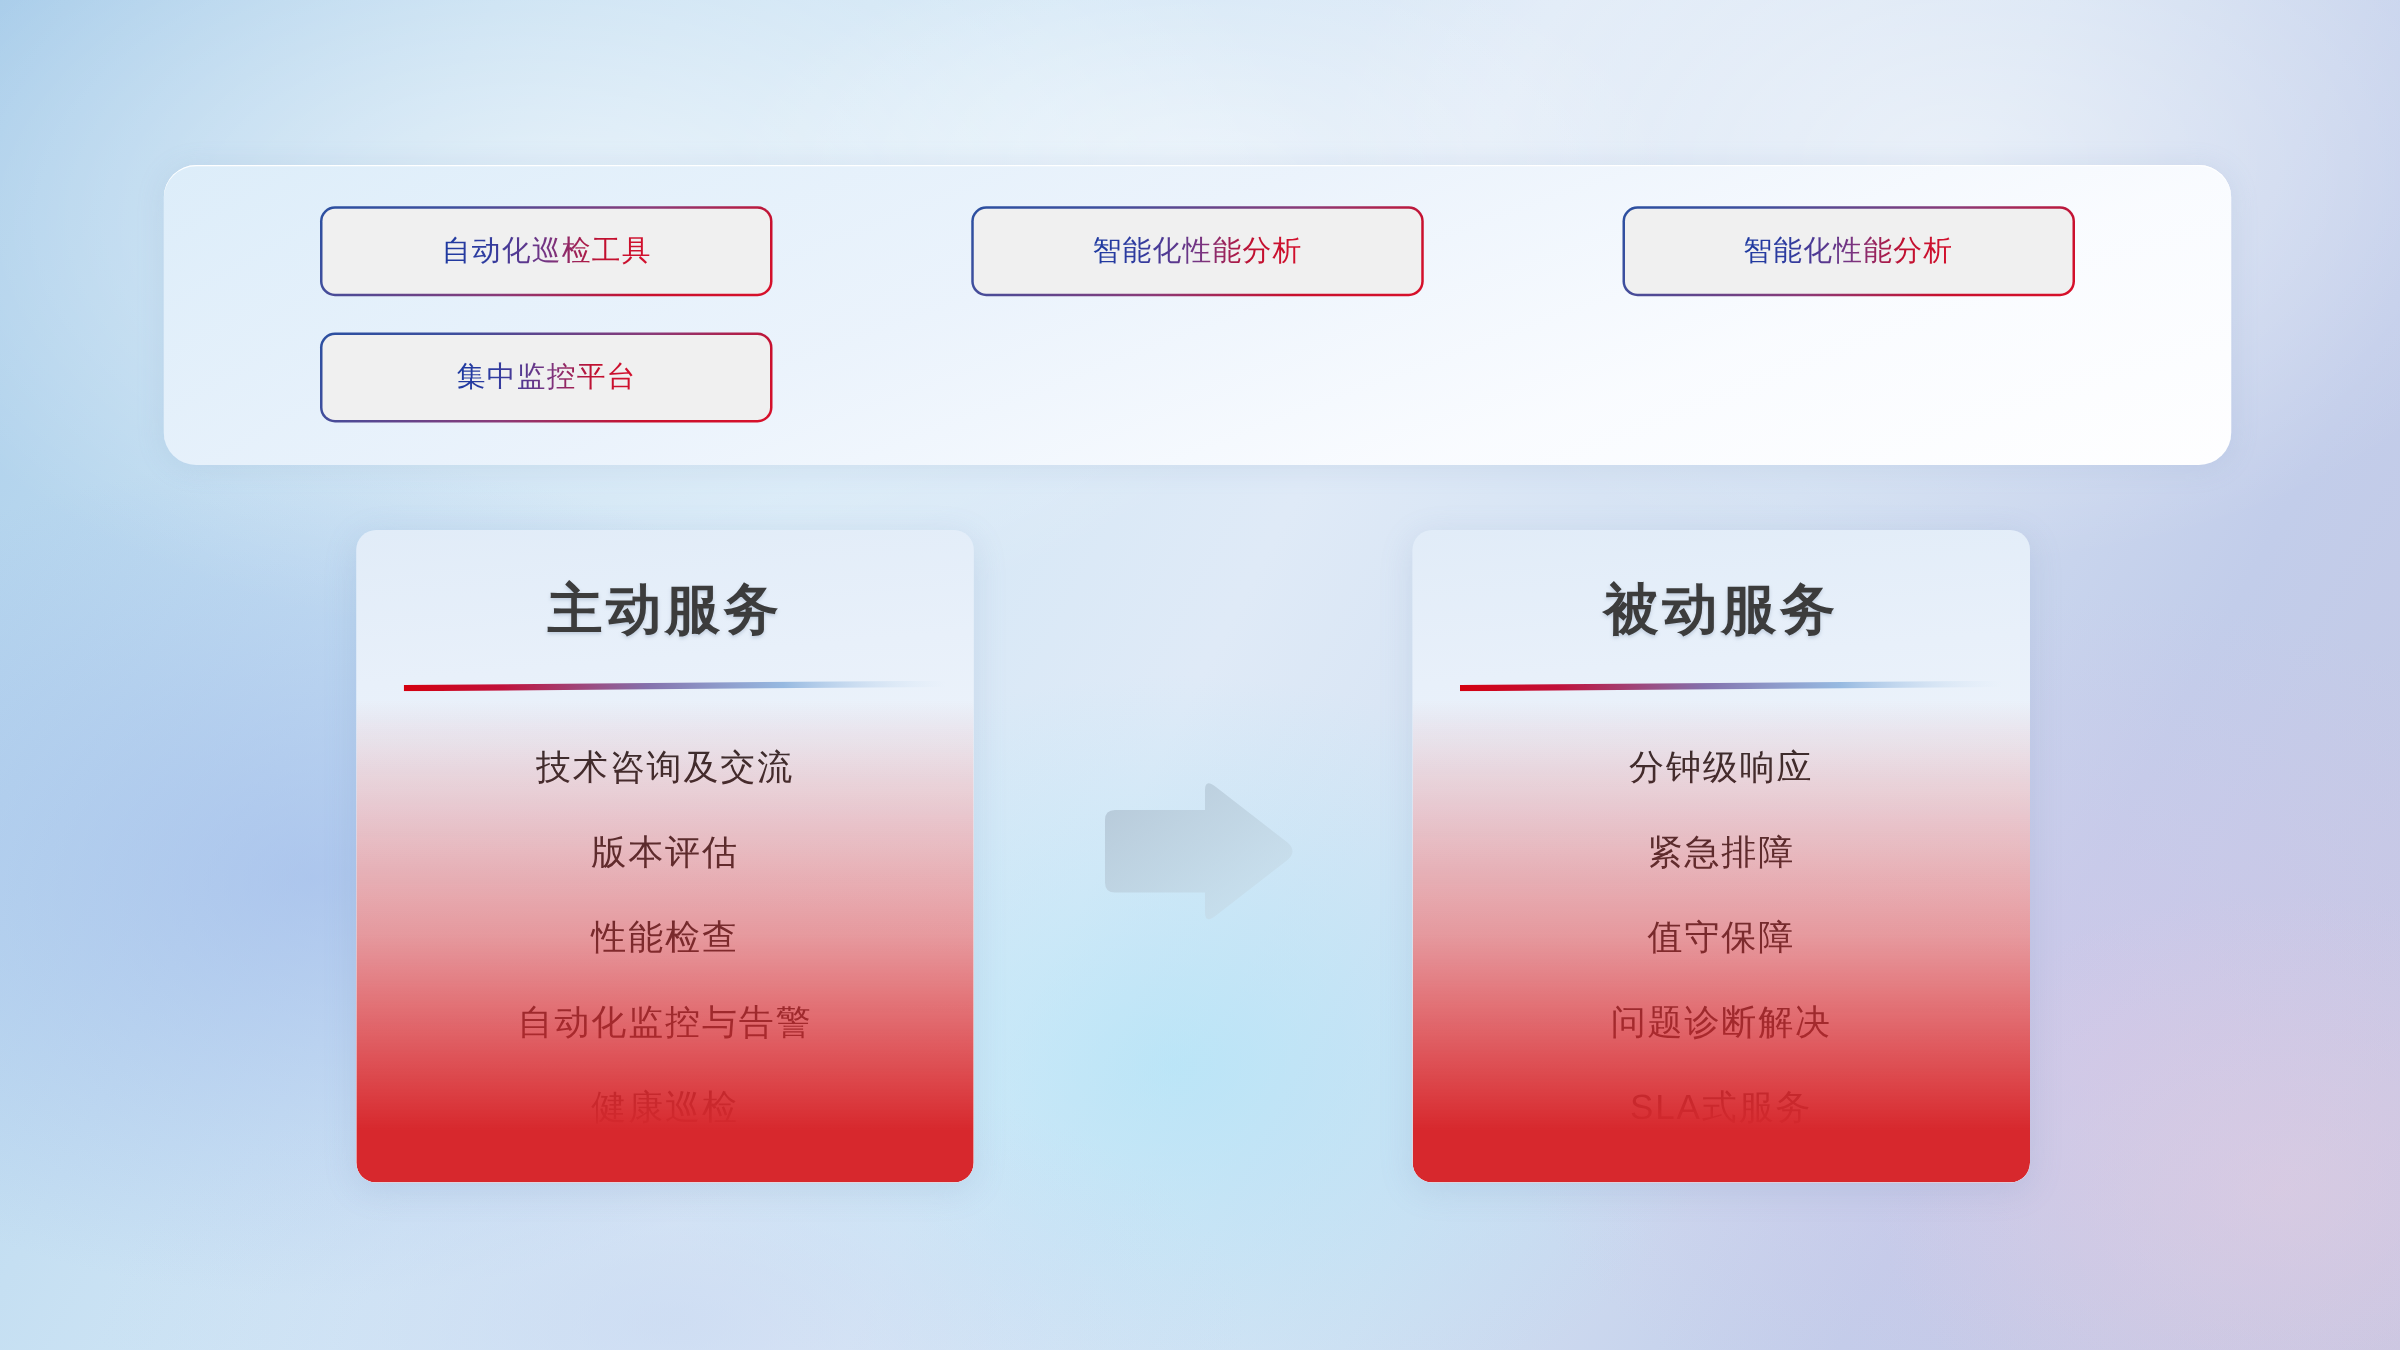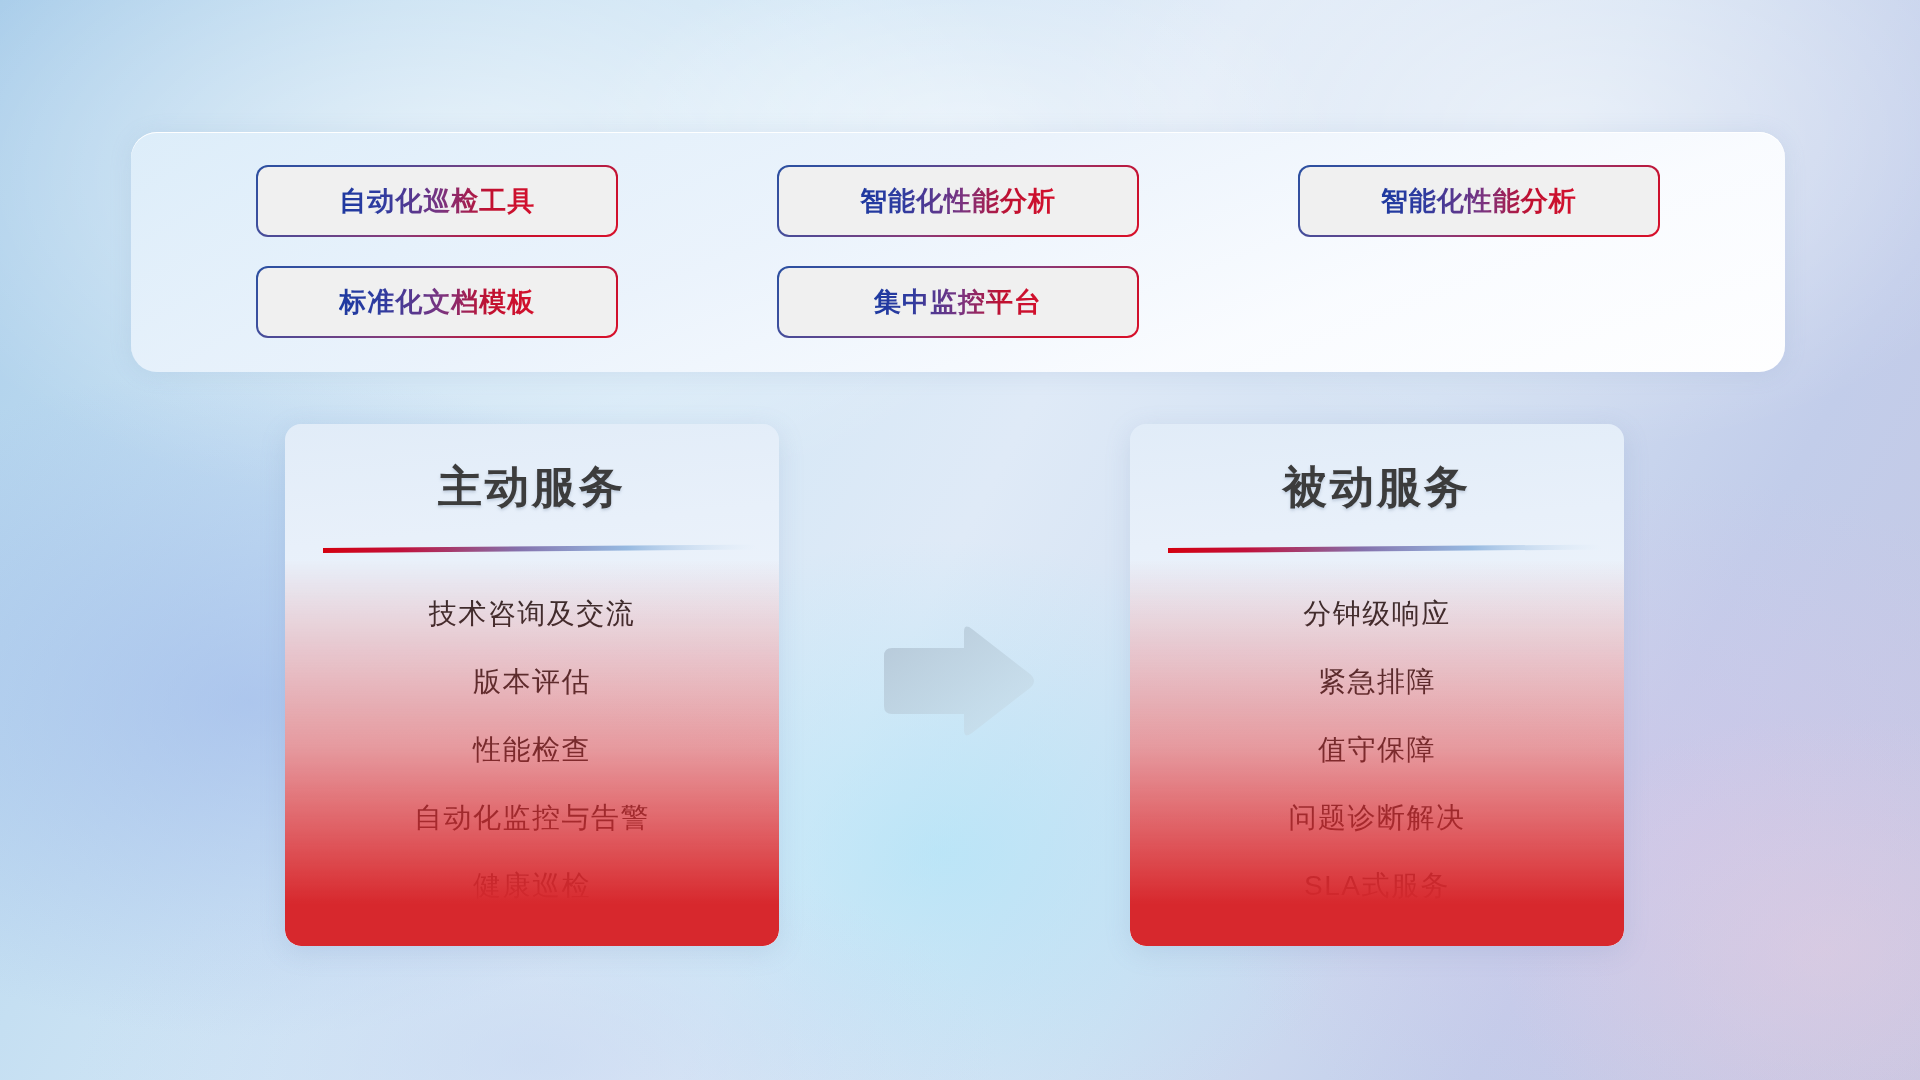--- a/index.html
+++ b/index.html
@@ -58,21 +58,21 @@
     background:#f0f0f0;
     display:flex;align-items:center;justify-content:center;
     box-sizing:border-box;
   }
   .tag::before{
     content:"";position:absolute;inset:-2px;border-radius:12px;
     background:linear-gradient(150deg,#2b4fa0 0%,#3d4f9e 22%,#8a3a78 55%,#c8102e 78%,#d8102a 100%);
     z-index:-1;
   }
   .tag-label{
-    font-size:27px;letter-spacing:1px;font-weight:700;
+    font-size:23px;letter-spacing:1px;font-weight:400;
     background:linear-gradient(90deg,#1d39a0 0%,#2f3ca0 22%,#7a3480 52%,#c01030 76%,#d4102c 100%);
     -webkit-background-clip:text;background-clip:text;
     color:transparent;-webkit-text-fill-color:transparent;
     white-space:nowrap;
   }
 
   
   .card{
     position:absolute;top:424px;width:494px;height:522px;
     border-radius:16px;
@@ -138,23 +138,20 @@
 
 
     <div class="tag">
       <span class="tag-label">智能化性能分析</span>
     </div>
 
     <div class="tag">
       <span class="tag-label">智能化性能分析</span>
     </div>
 
-    <div class="tag">
-      <span class="tag-label">标准化文档模板</span>
-    </div>
 
     <div class="tag">
       <span class="tag-label">集中监控平台</span>
     </div>
 
   </div>
 </div>
 
 <div class="card" id="card-active">
   <div class="card-title">主动服务</div>

